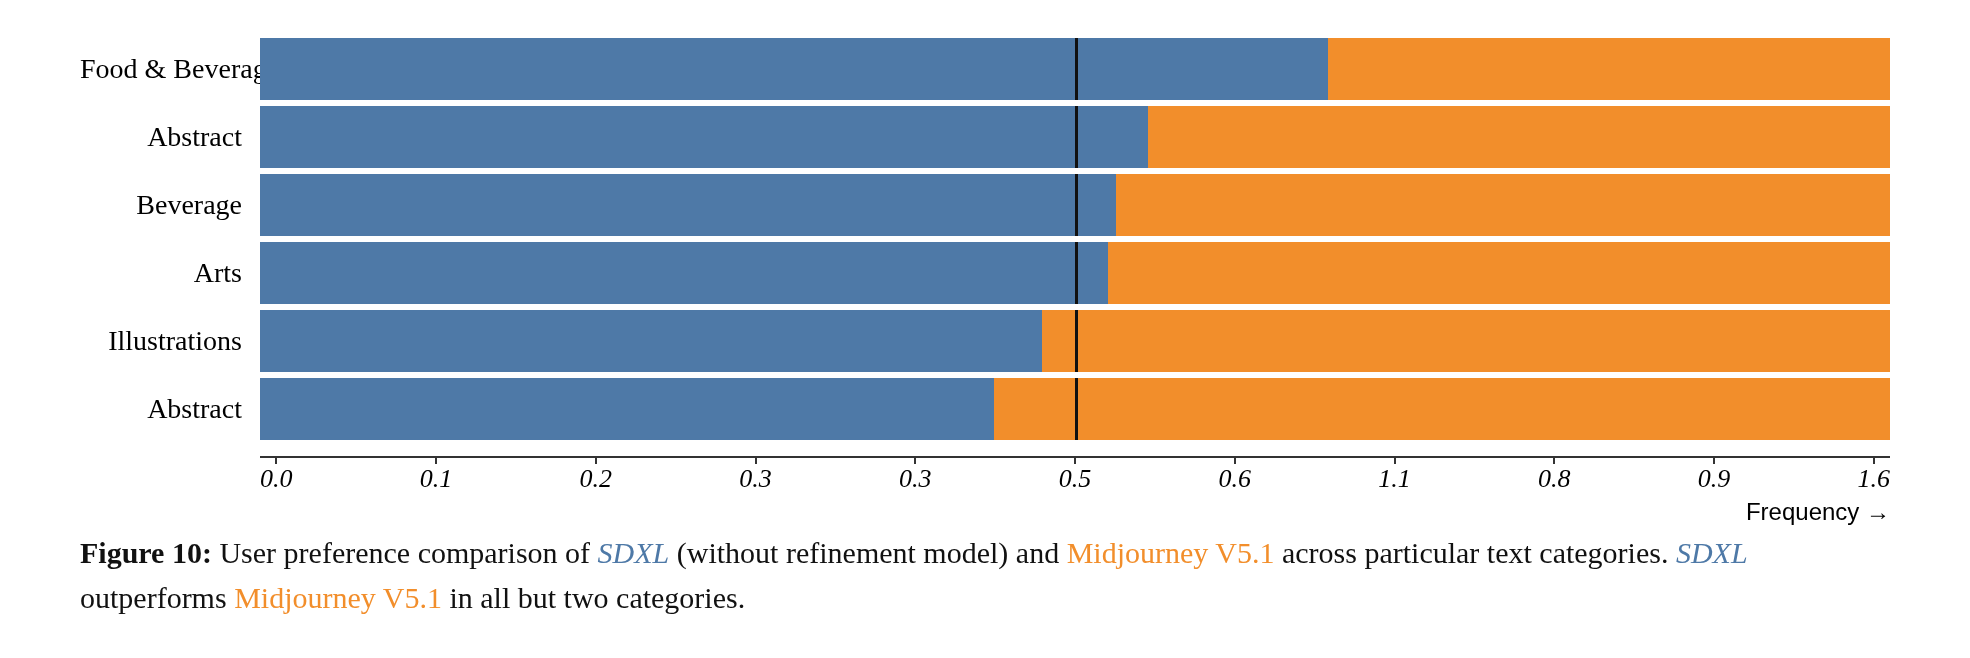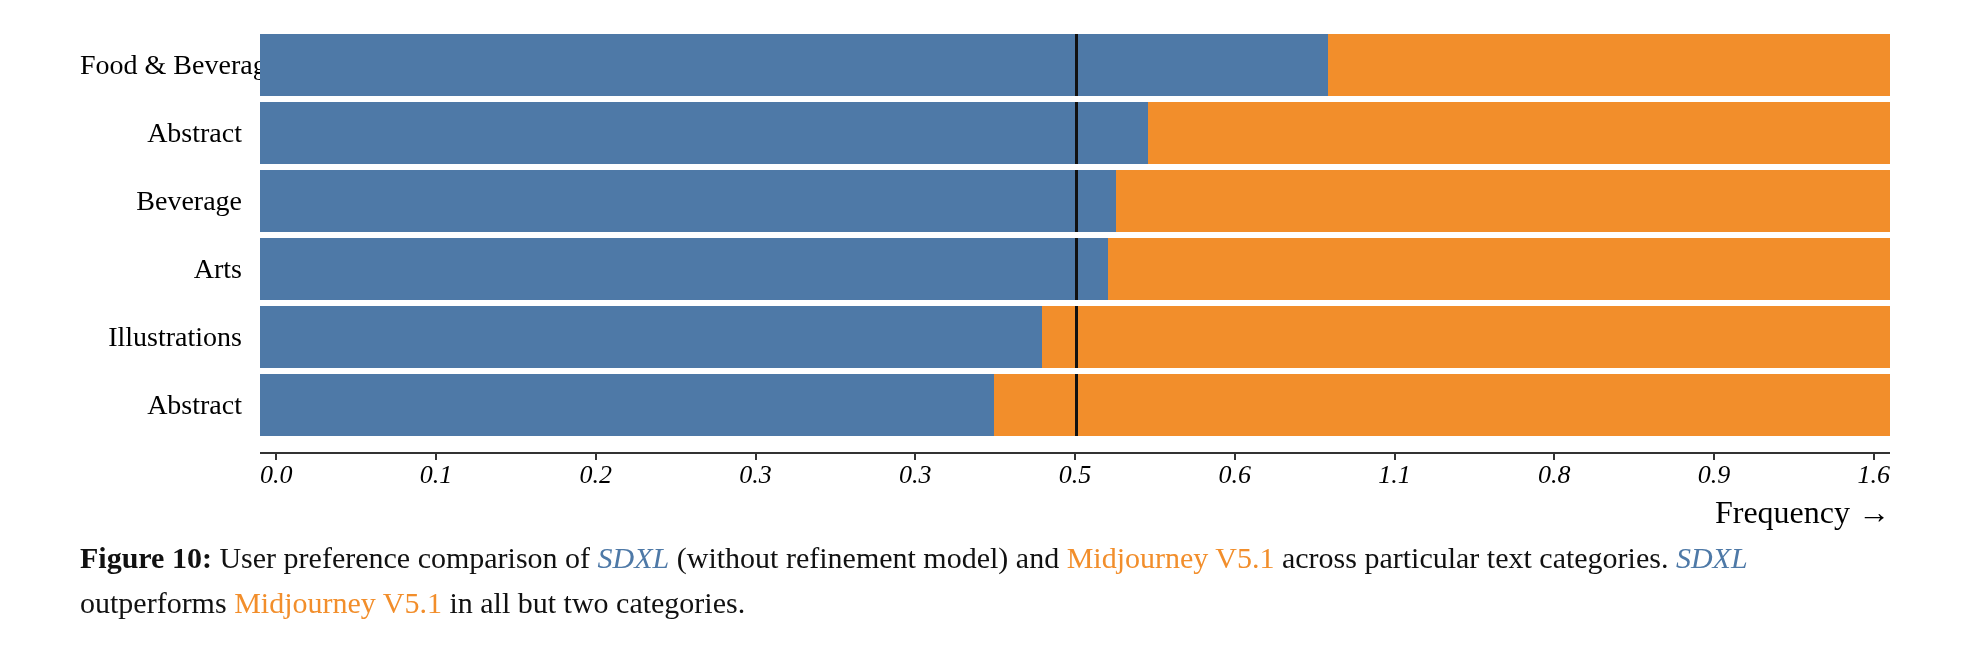--- a/index.html
+++ b/index.html
@@ -81,22 +81,22 @@
       margin-bottom: 4px;
       position: absolute;
       top: -8px;
     }
     .x-tick-label {
       font-size: 26px;
       font-family: "Times New Roman", Times, serif;
     }
     .x-axis-label {
       text-align: right;
-      font-size: 32px;
-      font-family: Liberation Serif, serif;
+      font-size: 24px;
+      font-family: Liberation Sans, sans-serif;
       margin-top: 4px;
       margin-right: 0px;
       padding-right: 0px;
       display: flex;
       justify-content: flex-end;
       margin-left: 180px;
     }
     .caption {
       font-size: 30px;
       font-family: "Times New Roman", Times, serif;

